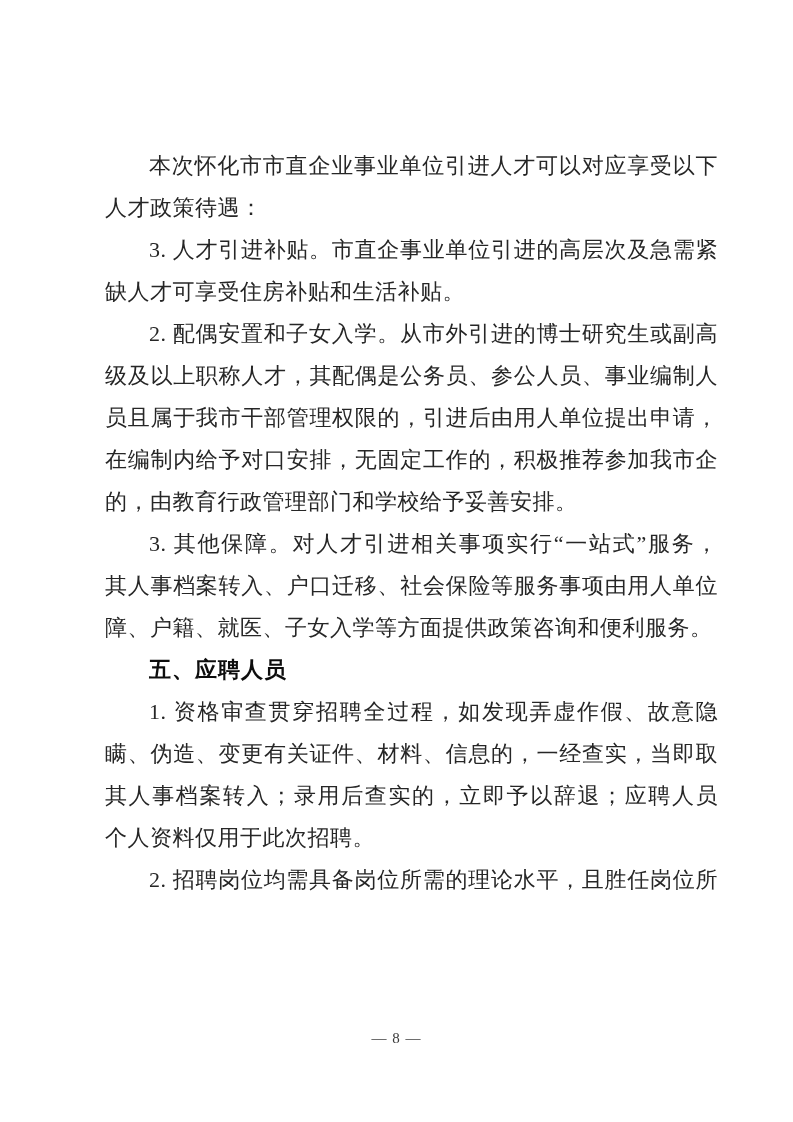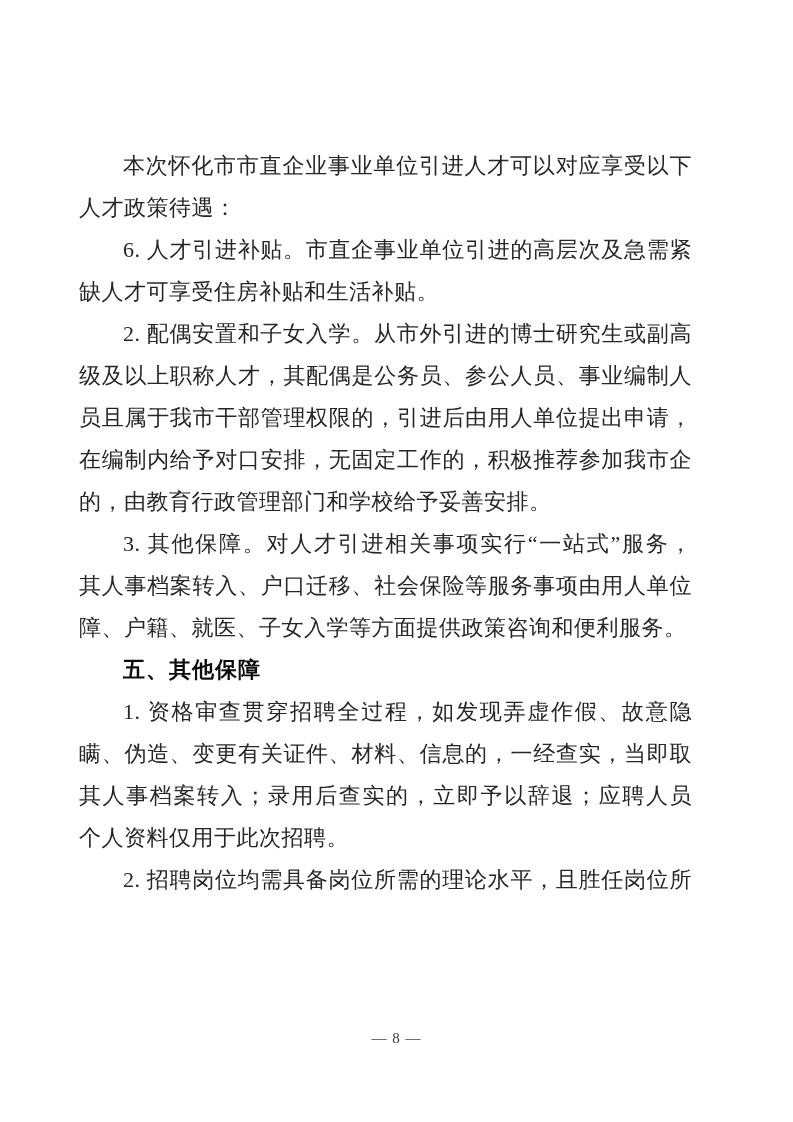--- a/index.html
+++ b/index.html
@@ -11,21 +11,21 @@
     position: relative;
     width: 793px;
     height: 1122px;
     background: #ffffff;
     overflow: hidden;
     font-family: "Liberation Serif", "DejaVu Serif", serif;
     color: #262626;
   }
   .doc-body {
     position: absolute;
-    left: 79px;
+    left: 105px;
     top: 145px;
     width: 613px;
   }
   .line {
     height: 42px;
     line-height: 42px;
     font-size: 22px;
     text-align: justify;
     text-align-last: justify;
     text-justify: inter-character;
@@ -57,31 +57,31 @@
     letter-spacing: 1px;
   }
 </style>
 </head>
 <body>
 
 <div class="page">
   <div class="doc-body">
     <div class="line indent">本次怀化市市直企业事业单位引进人才可以对应享受以下</div>
     <div class="line end">人才政策待遇：</div>
-    <div class="line indent">6. 人才引进补贴。市直企事业单位引进的高层次及急需紧</div>
+    <div class="line indent">3. 人才引进补贴。市直企事业单位引进的高层次及急需紧</div>
     <div class="line end">缺人才可享受住房补贴和生活补贴。</div>
     <div class="line indent">2. 配偶安置和子女入学。从市外引进的博士研究生或副高</div>
     <div class="line">级及以上职称人才，其配偶是公务员、参公人员、事业编制人</div>
     <div class="line">员且属于我市干部管理权限的，引进后由用人单位提出申请，</div>
     <div class="line">在编制内给予对口安排，无固定工作的，积极推荐参加我市企</div>
     <div class="line end">的，由教育行政管理部门和学校给予妥善安排。</div>
     <div class="line indent">3. 其他保障。对人才引进相关事项实行“一站式”服务，</div>
     <div class="line">其人事档案转入、户口迁移、社会保险等服务事项由用人单位</div>
     <div class="line end">障、户籍、就医、子女入学等方面提供政策咨询和便利服务。</div>
-    <div class="line heading indent">五、其他保障</div>
+    <div class="line heading indent">五、应聘人员</div>
     <div class="line indent">1. 资格审查贯穿招聘全过程，如发现弄虚作假、故意隐</div>
     <div class="line">瞒、伪造、变更有关证件、材料、信息的，一经查实，当即取</div>
     <div class="line">其人事档案转入；录用后查实的，立即予以辞退；应聘人员</div>
     <div class="line end">个人资料仅用于此次招聘。</div>
     <div class="line indent">2. 招聘岗位均需具备岗位所需的理论水平，且胜任岗位所</div>
   </div>
   <div class="footer">— 8 —</div>
 </div>
 
 </body></html>

